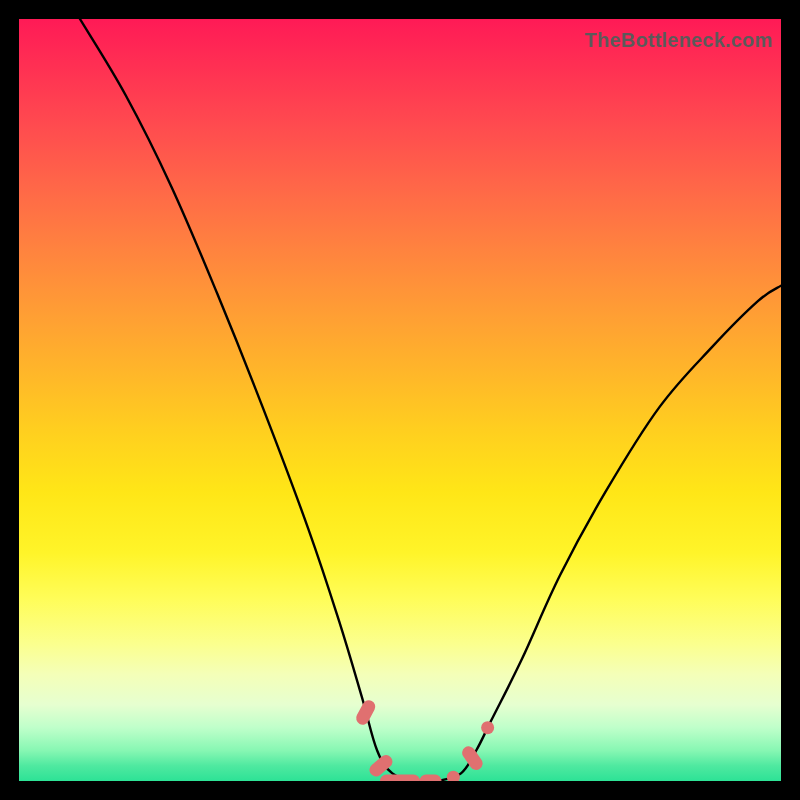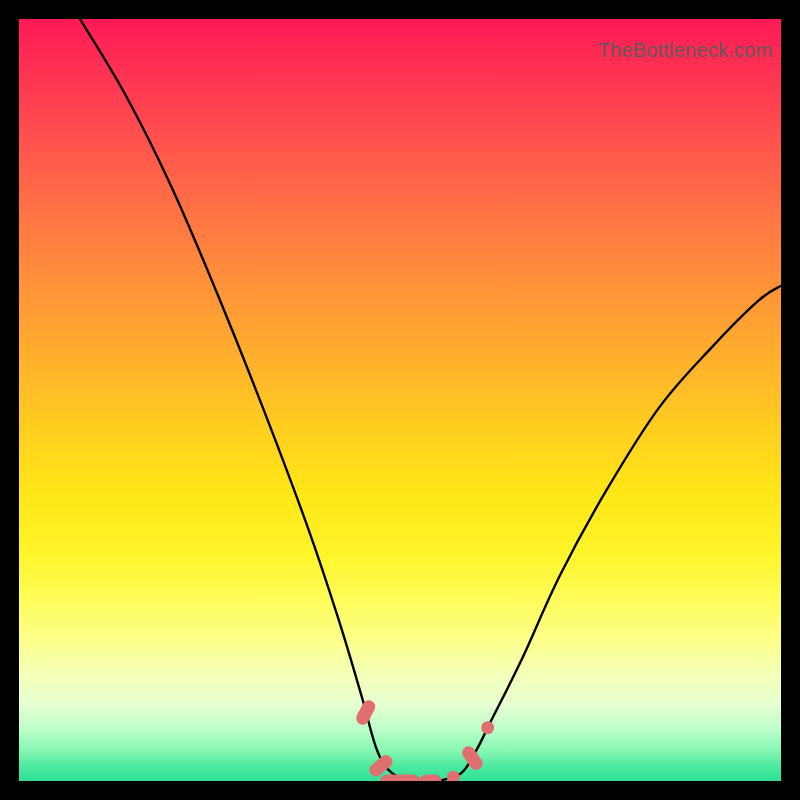--- a/index.html
+++ b/index.html
@@ -41,26 +41,26 @@
       #f4ffb8 86%,
       #e6ffd0 90%,
       #bfffca 93%,
       #87f7b3 96%,
       #4fe9a0 98%,
       #2de296 100%
     );
   }
   .watermark {
     position: absolute;
-    top: 20px;
+    top: 10px;
     right: 8px;
     color: #5a5a5a;
     font-size: 20px;
     letter-spacing: 0.2px;
-    font-weight: 400;
+    font-weight: 700;
     user-select: none;
   }
   svg.curves {
     position: absolute;
     left: 0;
     top: 0;
     width: 762px;
     height: 762px;
   }
   .curve {

